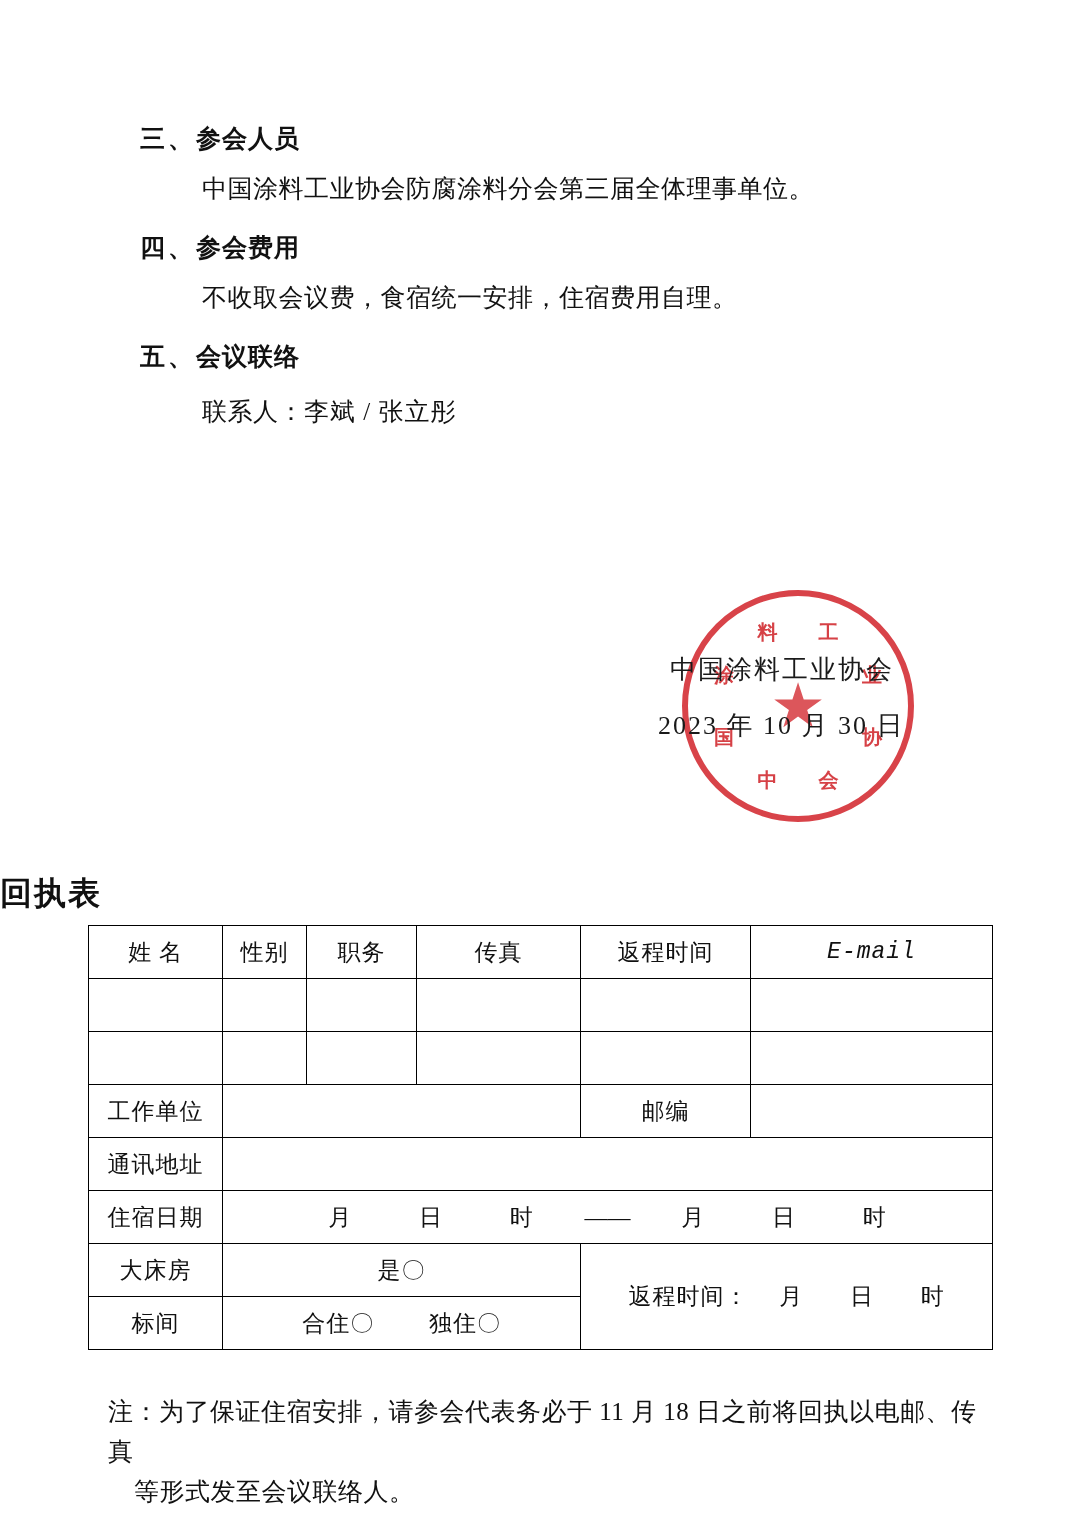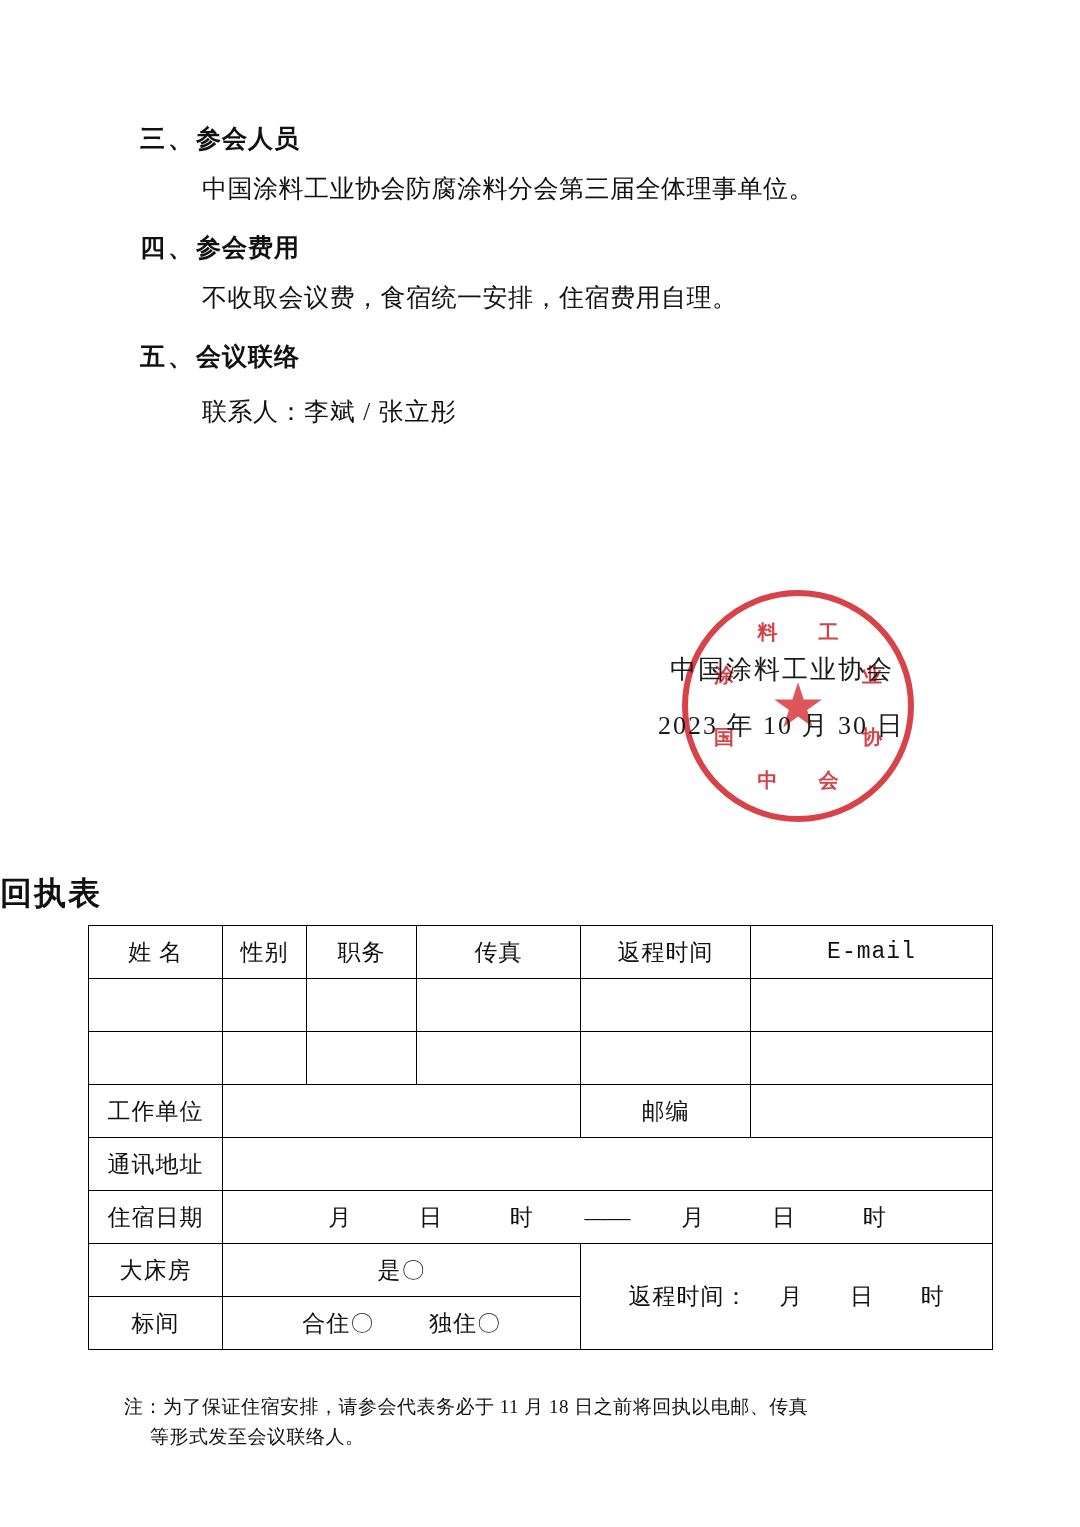--- a/index.html
+++ b/index.html
@@ -166,37 +166,38 @@
     vertical-align: middle;
     padding: 2px 12px;
     letter-spacing: 1px;
   }
   td.hdr { height: 52px; }
   td.tall { height: 50px; }
   td.mono {
     font-family: "Liberation Mono", monospace;
     letter-spacing: 2px;
     font-size: 22px;
+    font-style: italic;
   }
   td.leftpad {
     text-align: left;
     padding-left: 14px;
   }
   .sp-wide { letter-spacing: 14px; }
   .date-row span { display: inline-block; }
   .date-row .s1 { margin: 0 30px; }
   .date-row .dash { margin: 0 14px; letter-spacing: 0px; }
 
   
   .note {
     position: absolute;
-    left: 124px;
+    left: 108px;
     top: 1392px;
     width: 880px;
-    font-size: 19px;
+    font-size: 25px;
     line-height: 1.6;
     letter-spacing: 0.5px;
   }
   .note .l2 { padding-left: 26px; }
 </style>
 </head>
 <body>
 
 <div class="page">
 

